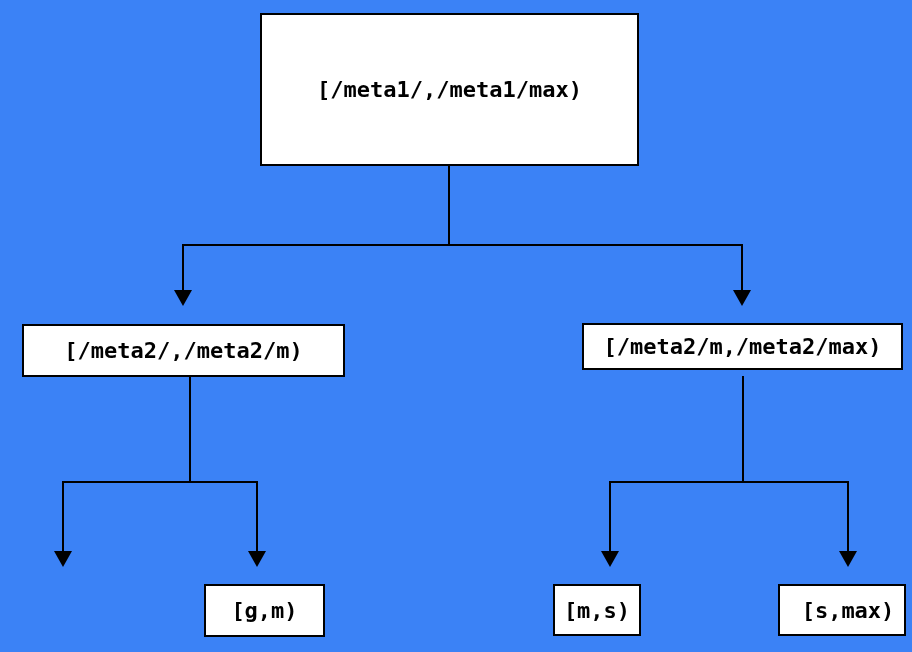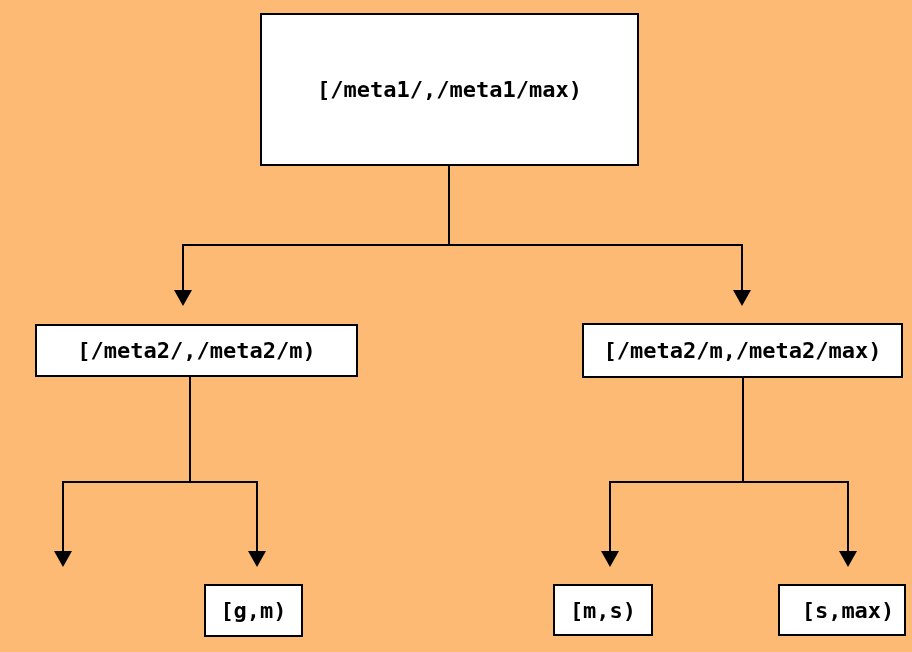--- a/index.html
+++ b/index.html
@@ -4,21 +4,21 @@
 <style>
   * { margin: 0; padding: 0; box-sizing: border-box; }
   html, body {
     width: 912px; height: 652px;
     background: #ffffff;
     font-family: "DejaVu Sans Mono", "Liberation Mono", monospace;
   }
   .canvas {
     position: relative;
     width: 912px; height: 652px;
-    background: #fdba74;
+    background: #3b82f6;
     overflow: hidden;
     text-align: right;
   }
   .edges {
     position: absolute;
     left: 0; top: 0;
     width: 912px; height: 652px;
   }
   .node {
     position: absolute;
@@ -27,25 +27,25 @@
     display: flex;
     align-items: center;
     justify-content: center;
     font-size: 22px;
     font-weight: 600;
     color: #000000;
     white-space: nowrap;
     letter-spacing: 0px;
   }
   .node-root      { left: 260px; top: 13px;  width: 379px; height: 153px; }
-  .node-mid-left  { left: 22px;  top: 324px; width: 323px; height: 53px; margin-left: 13px; }
-  .node-mid-right { left: 582px; top: 323px; width: 321px; height: 55px; }
+  .node-mid-left  { left: 22px;  top: 324px; width: 323px; height: 53px; }
+  .node-mid-right { left: 582px; top: 323px; width: 321px; height: 47px; }
   .node-leaf-ag   { left: 8px;   top: 584px; width: 99px;  height: 53px; }
-  .node-leaf-gm   { left: 204px; top: 584px; width: 99px;  height: 53px; }
-  .node-leaf-ms   { left: 553px; top: 584px; width: 100px; height: 52px; }
+  .node-leaf-gm   { left: 204px; top: 584px; width: 121px;  height: 53px; }
+  .node-leaf-ms   { left: 553px; top: 584px; width: 88px; height: 52px; }
   .node-leaf-smax { left: 778px; top: 584px; width: 128px; height: 52px; padding-left: 12px; }
 </style>
 </head>
 <body>
 
 <div class="canvas">
 
   <svg class="edges" viewBox="0 0 912 652" xmlns="http://www.w3.org/2000/svg">
     <g stroke="#000000" stroke-width="2" fill="none">
 

